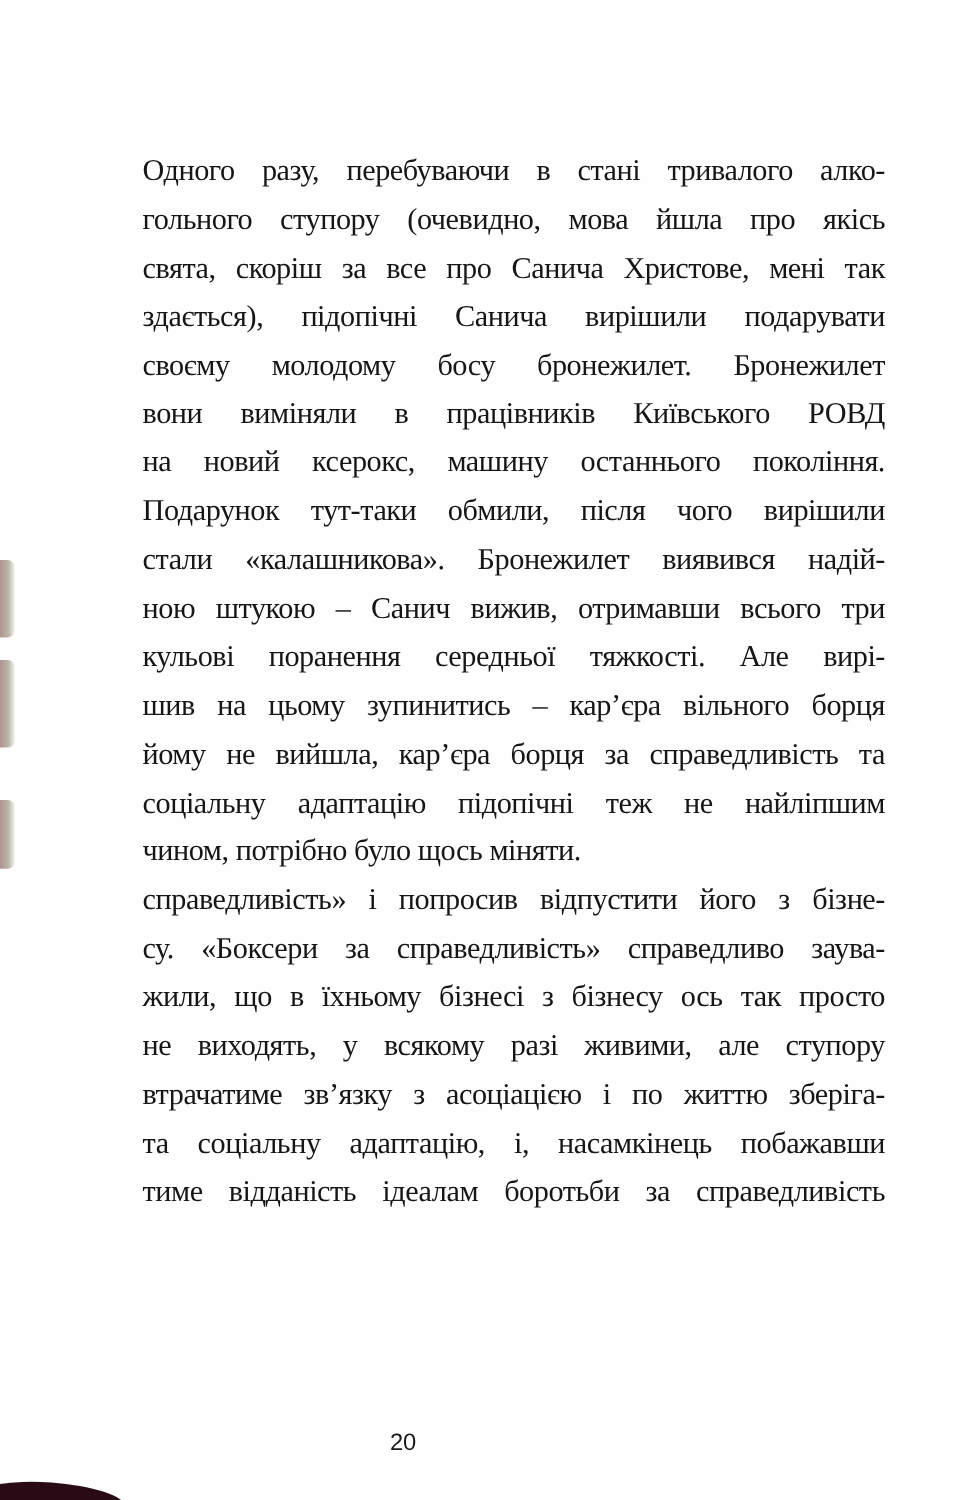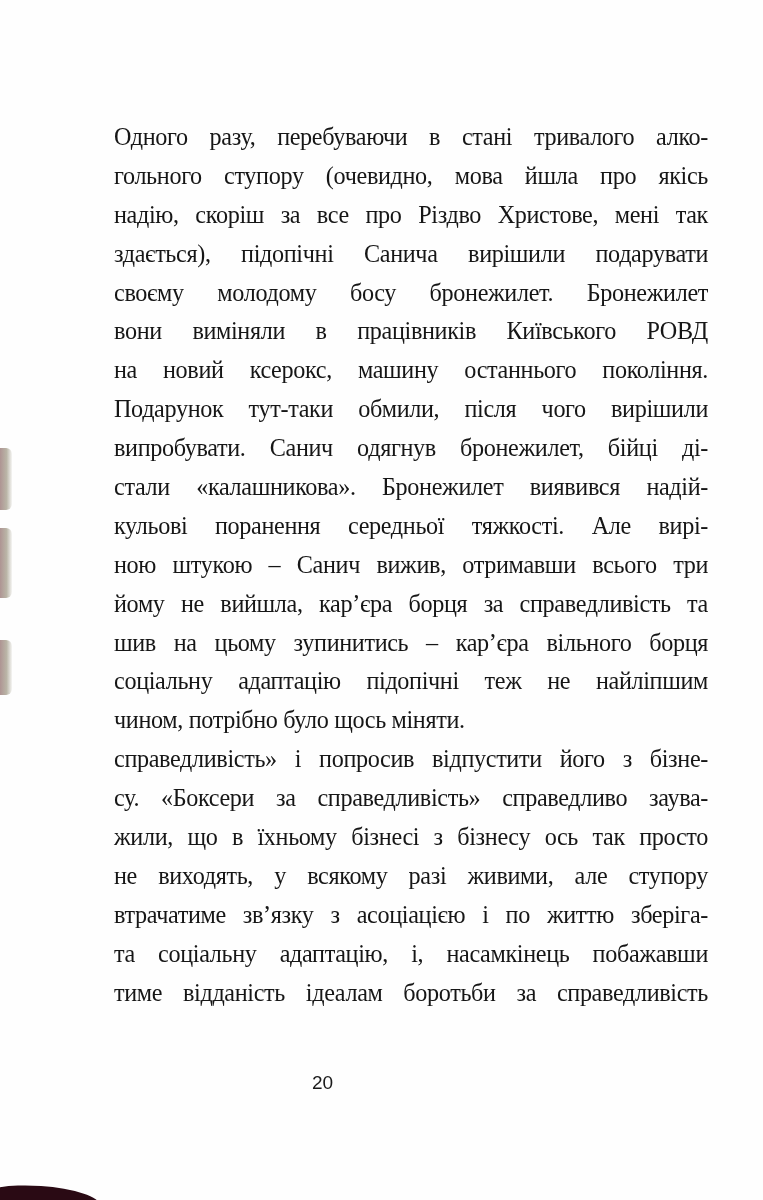--- a/index.html
+++ b/index.html
@@ -42,21 +42,21 @@
     .line.last {
       text-align-last: left;
     }
     .line.indent {
       padding-left: 32px;
     }
     .page-number {
       position: absolute;
       left: 0;
       width: 645px;
-      top: 1072px;
+      top: 1144px;
       text-align: center;
       font-family: "Liberation Sans", "DejaVu Sans", sans-serif;
       font-size: 19px;
       color: #1a1a1a;
     }
     .edge-smudge {
       position: absolute;
       left: 0;
       width: 12px;
       border-radius: 0 6px 6px 0;
@@ -80,32 +80,31 @@
 <div class="page">
 
   <div class="edge-smudge" style="top:448px;height:62px;"></div>
   <div class="edge-smudge" style="top:528px;height:70px;"></div>
   <div class="edge-smudge" style="top:640px;height:55px;"></div>
 
   <div class="text-block">
     <div>
       <span class="line">Одного разу, перебуваючи в стані тривалого алко-</span>
       <span class="line">гольного ступору (очевидно, мова йшла про якісь</span>
-      <span class="line">надію, скоріш за все про Різдво Христове, мені так</span>
+      <span class="line">свята, скоріш за все про Санича Христове, мені так</span>
       <span class="line">здається), підопічні Санича вирішили подарувати</span>
       <span class="line">своєму молодому босу бронежилет. Бронежилет</span>
       <span class="line">вони виміняли в працівників Київського РОВД</span>
       <span class="line">на новий ксерокс, машину останнього покоління.</span>
       <span class="line">Подарунок тут-таки обмили, після чого вирішили</span>
-      <span class="line">випробувати. Санич одягнув бронежилет, бійці ді-</span>
       <span class="line">стали «калашникова». Бронежилет виявився надій-</span>
+      <span class="line">ною штукою – Санич вижив, отримавши всього три</span>
       <span class="line">кульові поранення середньої тяжкості. Але вирі-</span>
-      <span class="line">ною штукою – Санич вижив, отримавши всього три</span>
+      <span class="line">шив на цьому зупинитись – кар’єра вільного борця</span>
       <span class="line">йому не вийшла, кар’єра борця за справедливість та</span>
-      <span class="line">шив на цьому зупинитись – кар’єра вільного борця</span>
       <span class="line">соціальну адаптацію підопічні теж не найліпшим</span>
       <span class="line last">чином, потрібно було щось міняти.</span>
     </div>
     <div>
       <span class="line">справедливість» і попросив відпустити його з бізне-</span>
       <span class="line">су. «Боксери за справедливість» справедливо заува-</span>
       <span class="line">жили, що в їхньому бізнесі з бізнесу ось так просто</span>
       <span class="line">не виходять, у всякому разі живими, але ступору</span>
       <span class="line">втрачатиме зв’язку з асоціацією і по життю зберіга-</span>
       <span class="line">та соціальну адаптацію, і, насамкінець побажавши</span>

